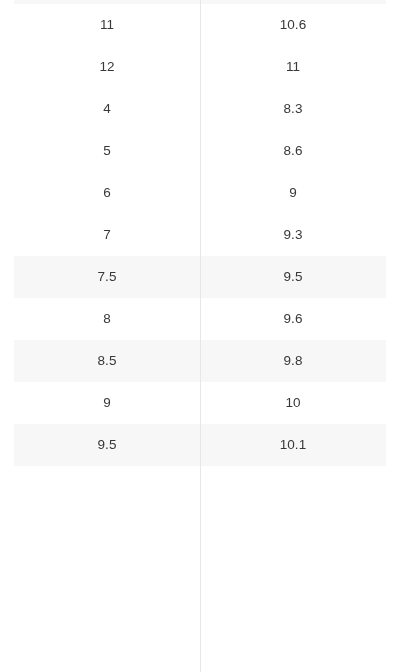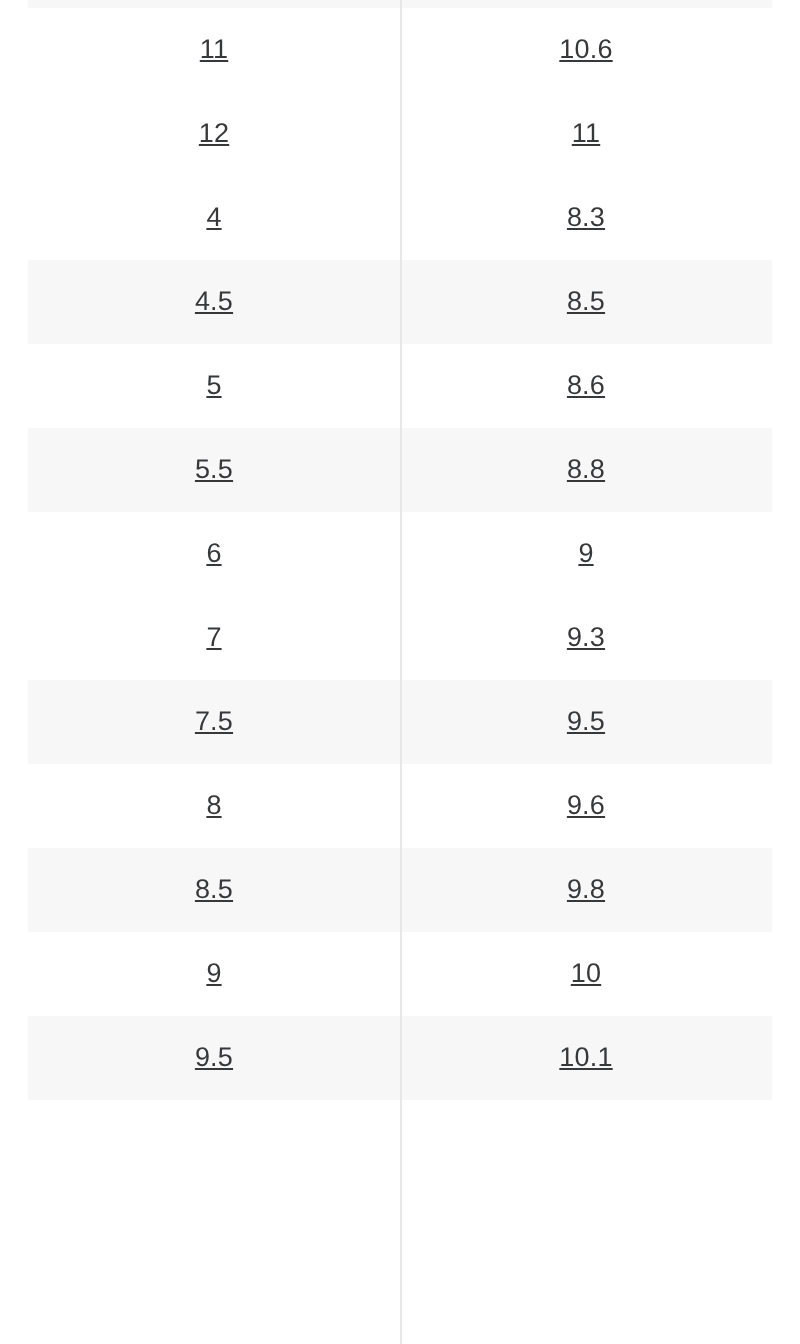--- a/index.html
+++ b/index.html
@@ -56,21 +56,20 @@
     height: 42px;
     padding: 0;
     text-align: center;
     vertical-align: middle;
     font-size: 13.5px;
     font-weight: 400;
     color: #37383a;
     letter-spacing: 0.1px;
     line-height: 42px;
     white-space: nowrap;
-    text-decoration: underline;
   }
 
   .col-x { width: 186px; }
   .col-y { width: 186px; }
 
   
   .col-divider {
     position: absolute;
     top: 0;
     left: 200px;
@@ -94,31 +93,23 @@
           <td class="col-y">10.6</td>
         </tr>
         <tr class="stripe-odd">
           <td class="col-x">12</td>
           <td class="col-y">11</td>
         </tr>
         <tr class="stripe-odd">
           <td class="col-x">4</td>
           <td class="col-y">8.3</td>
         </tr>
-        <tr class="stripe-even">
-          <td class="col-x">4.5</td>
-          <td class="col-y">8.5</td>
-        </tr>
         <tr class="stripe-odd">
           <td class="col-x">5</td>
           <td class="col-y">8.6</td>
-        </tr>
-        <tr class="stripe-even">
-          <td class="col-x">5.5</td>
-          <td class="col-y">8.8</td>
         </tr>
         <tr class="stripe-odd">
           <td class="col-x">6</td>
           <td class="col-y">9</td>
         </tr>
         <tr class="stripe-odd">
           <td class="col-x">7</td>
           <td class="col-y">9.3</td>
         </tr>
         <tr class="stripe-even">

